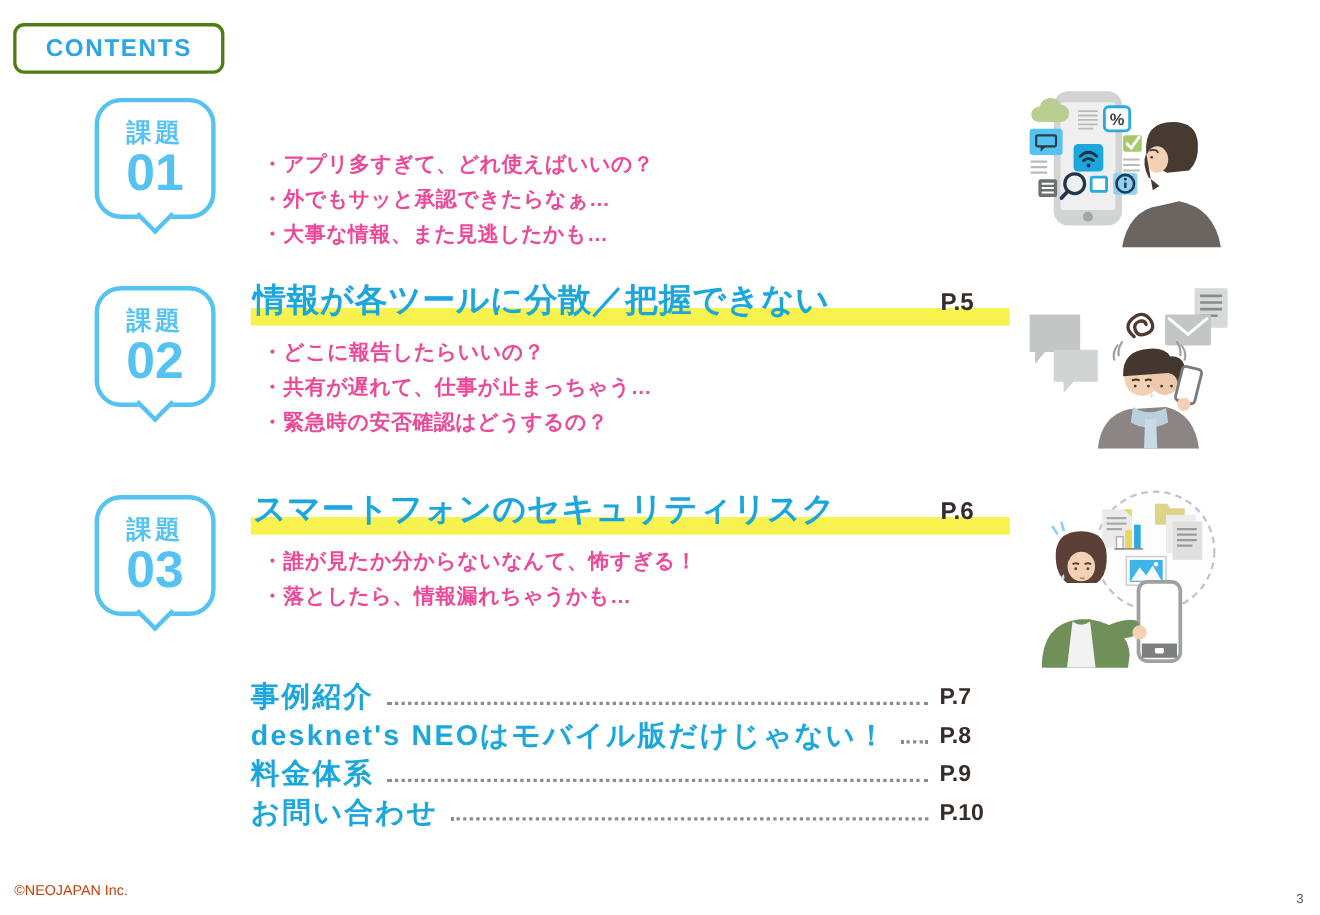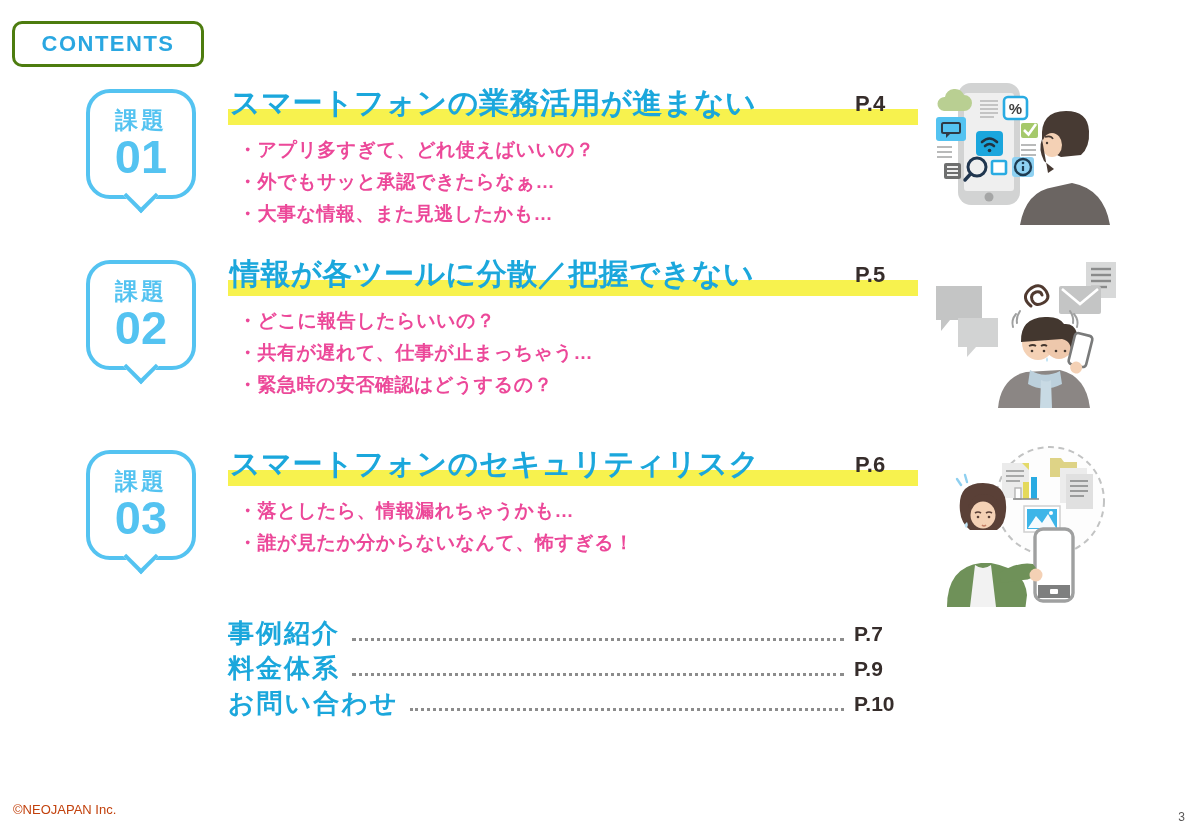--- a/index.html
+++ b/index.html
@@ -89,25 +89,20 @@
 
 <div class="contents-box">
   <span>CONTENTS</span>
 </div>
 
 <div class="section" id="sec1">
   <div class="bubble">
     <span class="bubble-label">課題</span>
     <span class="bubble-number">01</span>
     <span class="tail"></span>
-  </div>
-  <div class="heading-wrap">
-    <div class="ybar"></div>
-    <span class="sec-title">スマートフォンの業務活用が進まない</span>
-    <span class="sec-page">P.4</span>
   </div>
   <div class="bullets">
     <div class="bullet">・アプリ多すぎて、どれ使えばいいの？</div>
     <div class="bullet">・外でもサッと承認できたらなぁ…</div>
     <div class="bullet">・大事な情報、また見逃したかも…</div>
   </div>
   <svg class="illus" width="200" height="160" viewBox="0 0 200 160">
     <g>
       <rect x="34" y="18" width="62" height="122" rx="13" fill="#d2d3d3"></rect>
       <rect x="40" y="28" width="50" height="98" rx="3" fill="#efefef"></rect>
@@ -252,22 +247,22 @@
     <span class="bubble-label">課題</span>
     <span class="bubble-number">03</span>
     <span class="tail"></span>
   </div>
   <div class="heading-wrap">
     <div class="ybar"></div>
     <span class="sec-title">スマートフォンのセキュリティリスク</span>
     <span class="sec-page">P.6</span>
   </div>
   <div class="bullets">
+    <div class="bullet">・誰が見たか分からないなんて、怖すぎる！</div>
     <div class="bullet">・落としたら、情報漏れちゃうかも…</div>
-    <div class="bullet">・誰が見たか分からないなんて、怖すぎる！</div>
   </div>
   <svg class="illus" width="195" height="164" viewBox="0 0 195 164">
     <g>
       <circle cx="127" cy="58" r="54" fill="#fdfdfd" stroke="#c2c3c3" stroke-width="2" stroke-dasharray="6 4.5"></circle>
       <g>
         <rect x="79" y="20" width="27" height="35" fill="#ebebeb"></rect>
         <polygon points="106,20 106,27 99,20" fill="#e4da69"></polygon>
         <g stroke="#a8a9a9" stroke-width="2">
             <line x1="83" y1="28" x2="101" y2="28"></line>
             <line x1="83" y1="33" x2="101" y2="33"></line>
@@ -327,20 +322,25 @@
   </svg>
 </div>
 
 <div class="toc">
   <div class="toc-row">
     <span class="toc-label">事例紹介</span>
     <span class="toc-leader"></span>
     <span class="toc-page">P.7</span>
   </div>
   <div class="toc-row">
+    <span class="toc-label">desknet's NEOはモバイル版だけじゃない！</span>
+    <span class="toc-leader"></span>
+    <span class="toc-page">P.8</span>
+  </div>
+  <div class="toc-row">
     <span class="toc-label">料金体系</span>
     <span class="toc-leader"></span>
     <span class="toc-page">P.9</span>
   </div>
   <div class="toc-row">
     <span class="toc-label">お問い合わせ</span>
     <span class="toc-leader"></span>
     <span class="toc-page">P.10</span>
   </div>
 </div>

